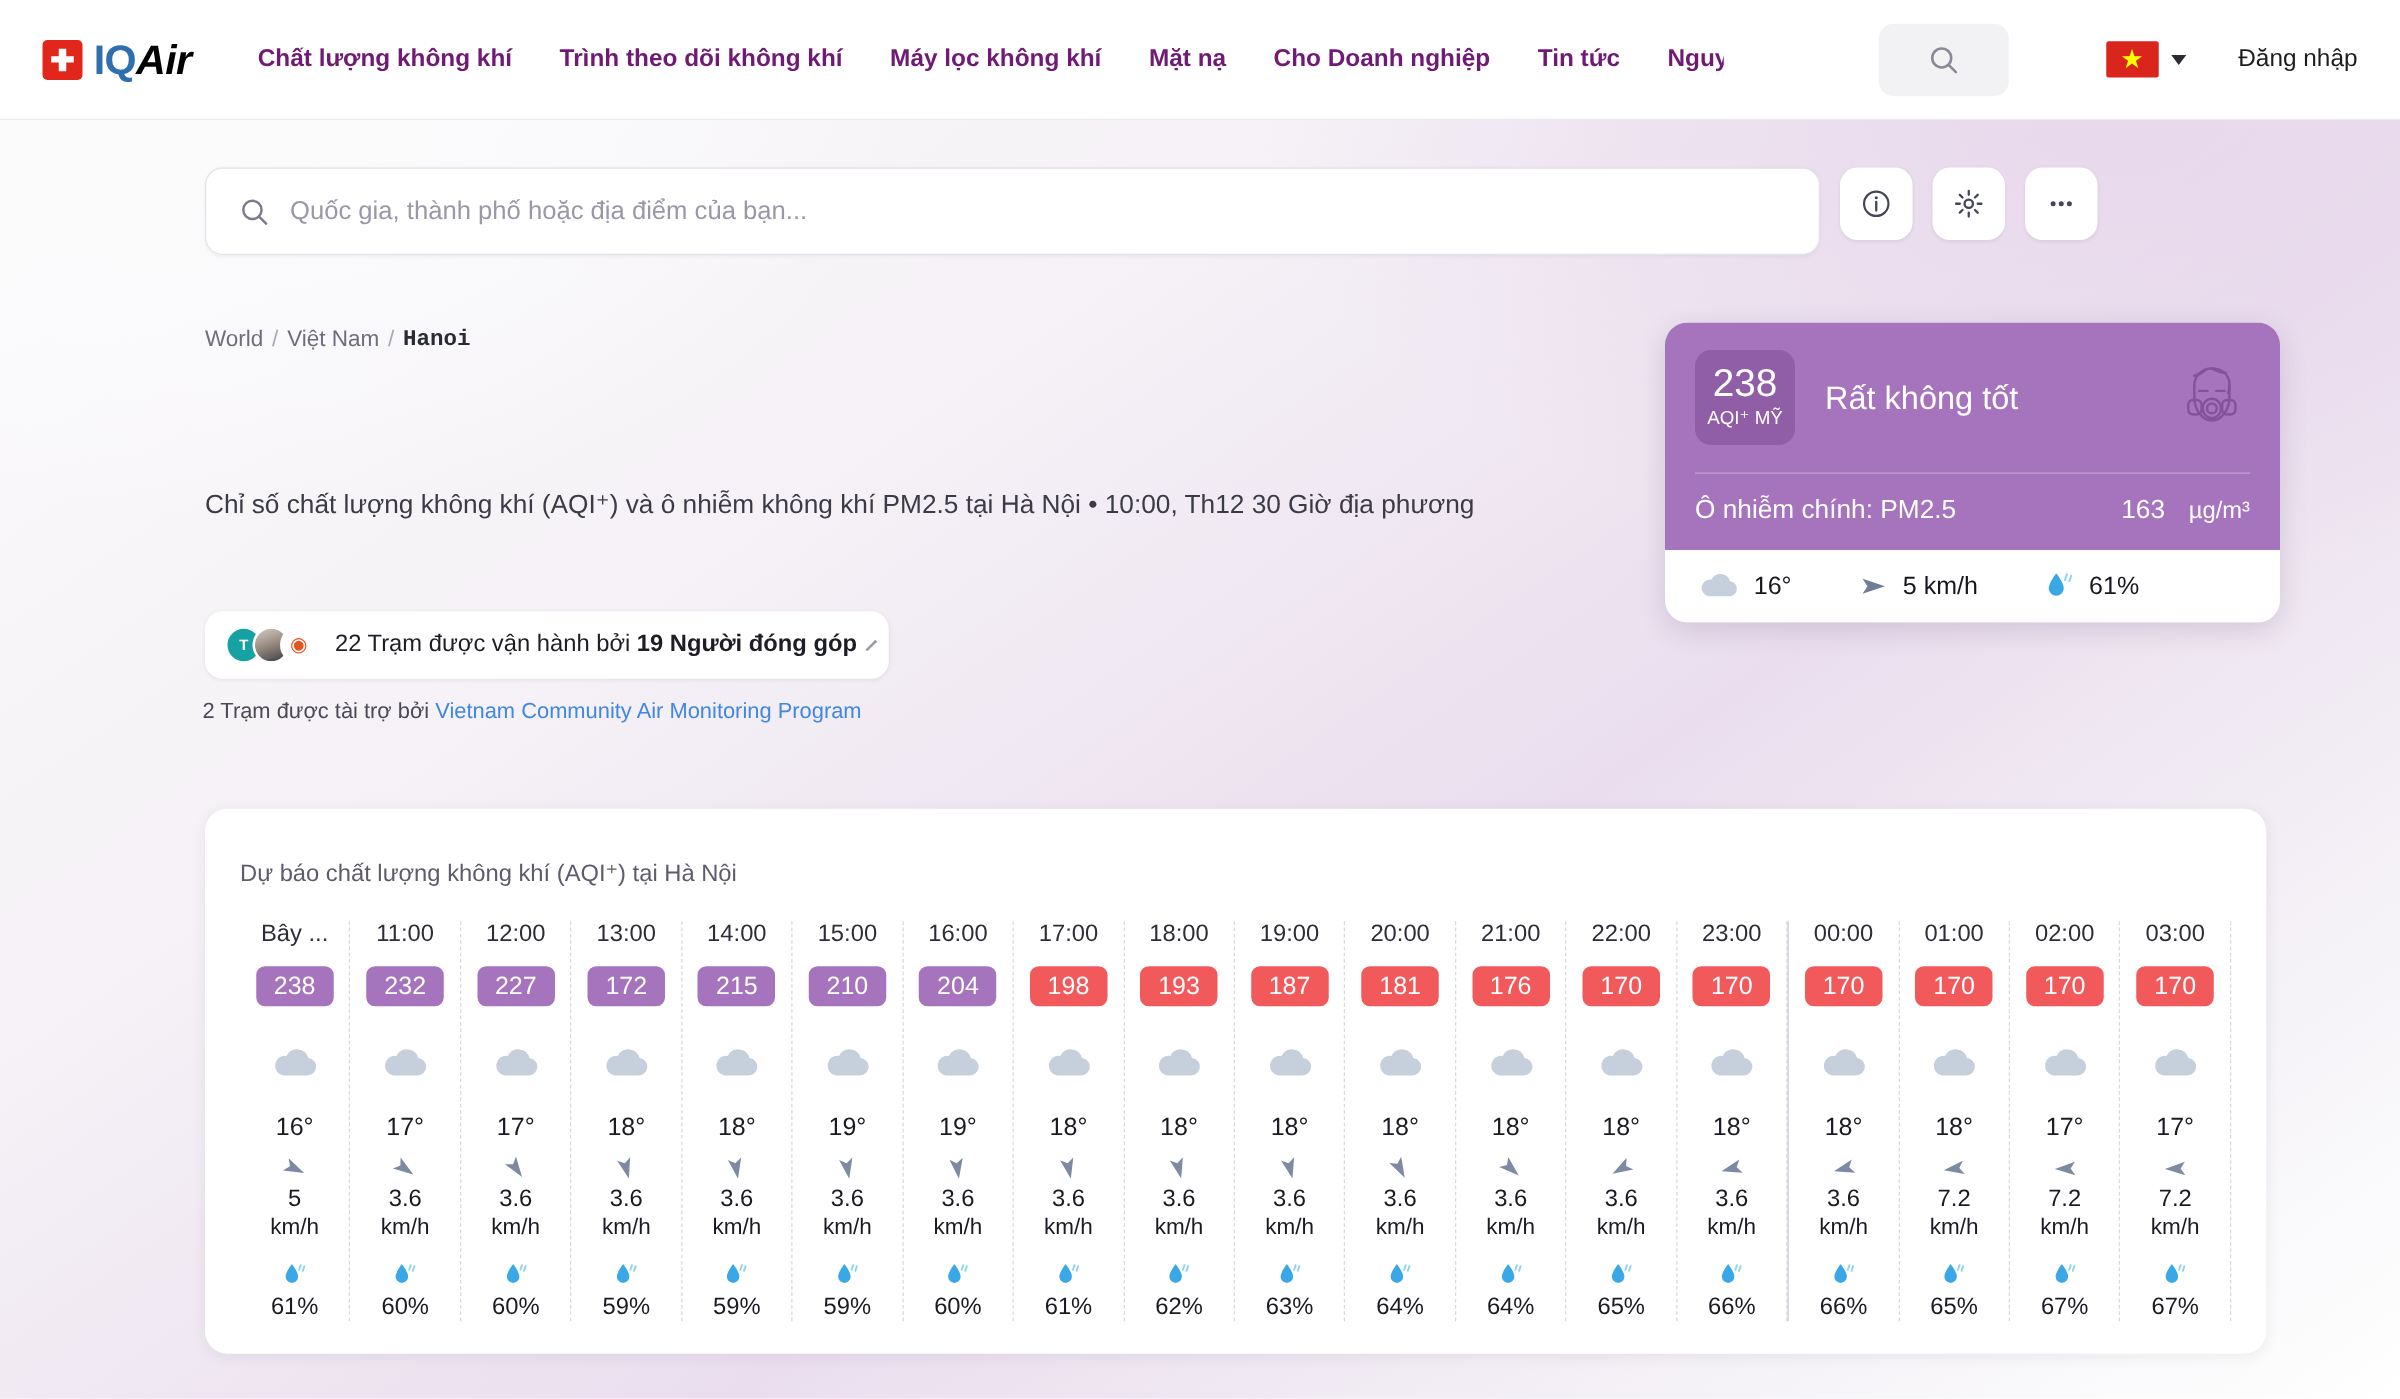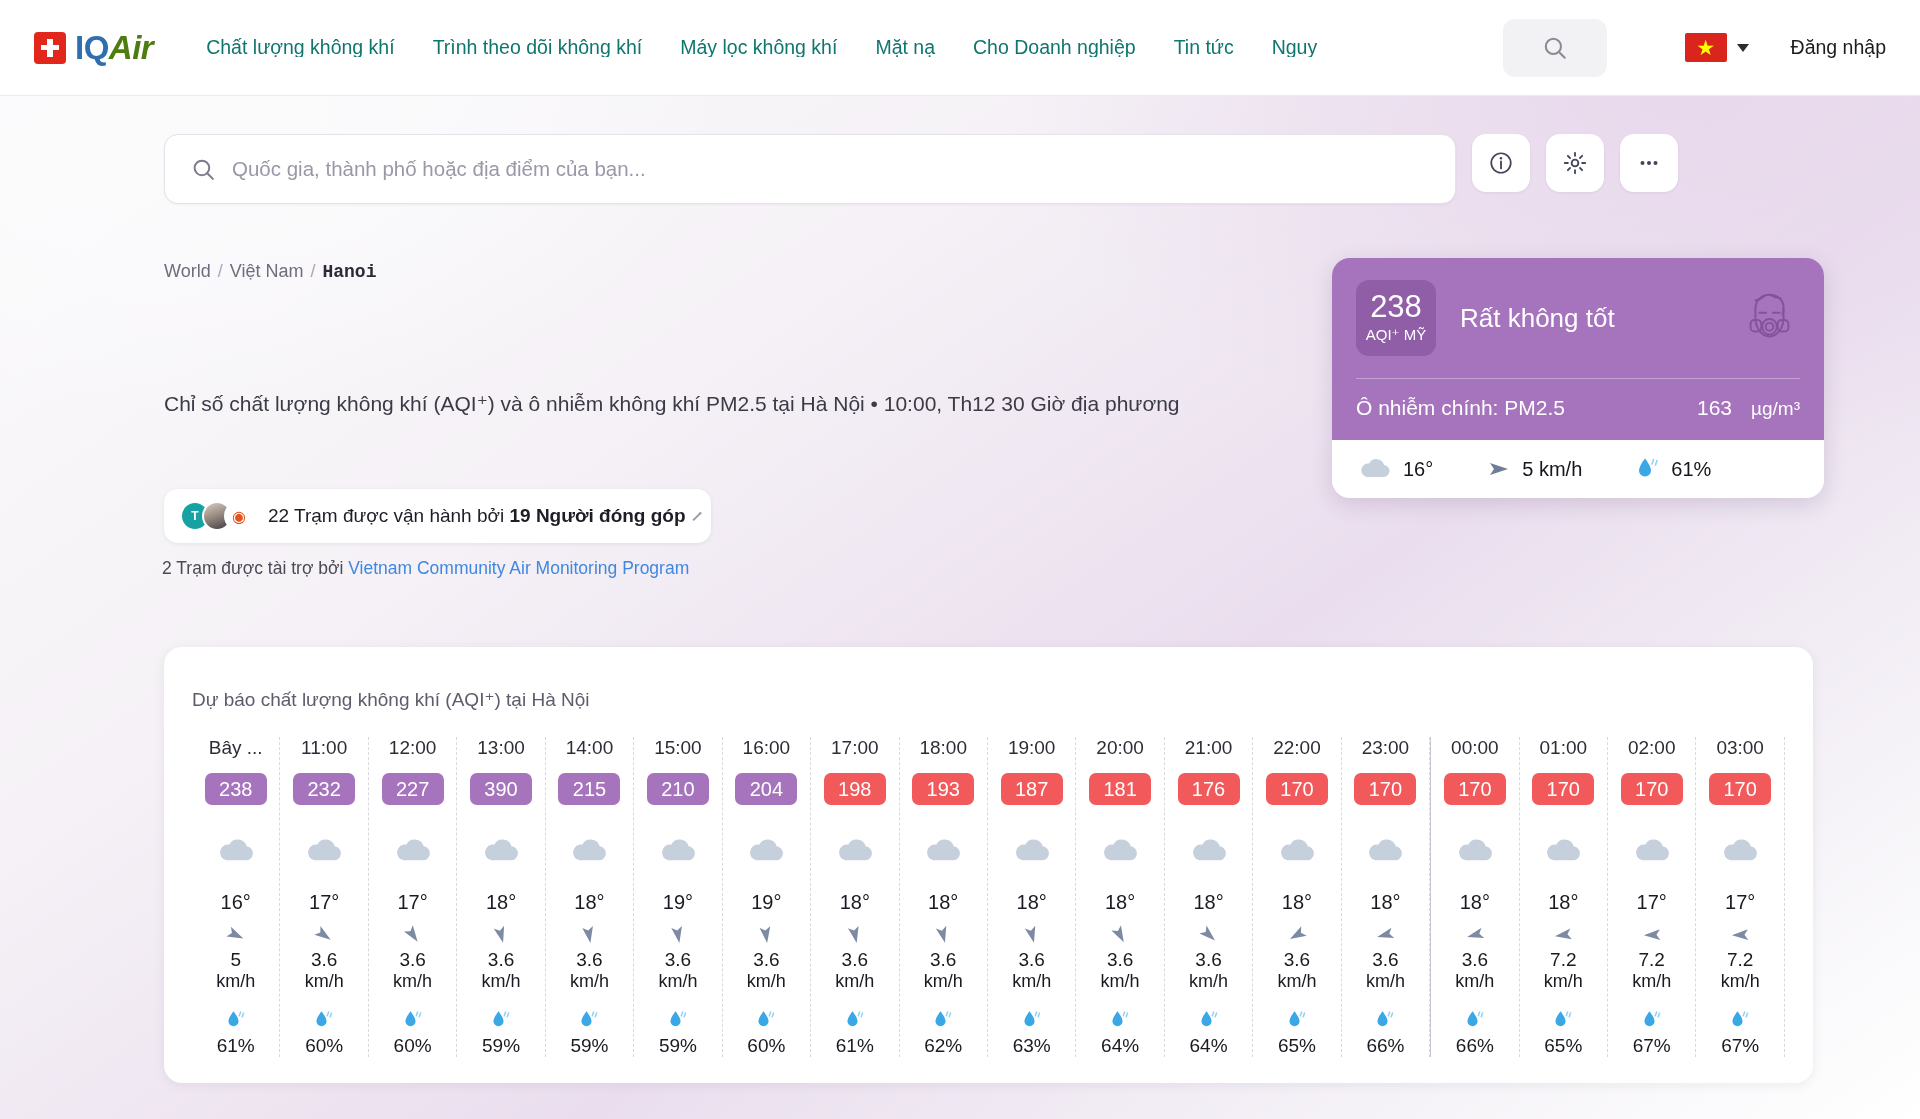--- a/index.html
+++ b/index.html
@@ -33,26 +33,26 @@
     width: 32px; height: 32px; background: #e1261c; border-radius: 4px;
     position: relative; flex: 0 0 auto;
   }
   .swiss-flag::before, .swiss-flag::after {
     content: ""; position: absolute; background: #fff;
   }
   .swiss-flag::before { width: 18px; height: 5.5px; left: 7px; top: 13.2px; }
   .swiss-flag::after  { width: 5.5px; height: 18px; left: 13.2px; top: 7px; }
   .brand-text { font-size: 33px; font-weight: 700; letter-spacing: -.5px; line-height: 1; }
   .brand-iq { color: #2f6fb0; }
-  .brand-air { color: #4d7c0f; font-style: italic; }
+  .brand-air { color: #000000; font-style: italic; }
 
   .nav-links { display: flex; align-items: center; gap: 0; flex: 1 1 auto; min-width: 0; overflow: hidden; }
   .nav-link {
-    font-size: 19.5px; color: #0f766e; white-space: nowrap;
-    padding: 0 19px; cursor: pointer; line-height: 1;
+    font-size: 19.5px; color: #701a75; white-space: nowrap;
+    padding: 0 19px; cursor: pointer; line-height: 1; font-weight: bold;
   }
   .nav-link.truncated { overflow: hidden; max-width: 64px; }
 
   .nav-right { display: flex; align-items: center; gap: 0; flex: 0 0 auto; }
   .nav-search-btn {
     width: 104px; height: 58px; border-radius: 12px; background: #f2f2f4;
     display: flex; align-items: center; justify-content: center; cursor: pointer;
     margin-right: 78px;
   }
   .flag-wrap { display: flex; align-items: center; gap: 10px; margin-right: 42px; cursor: pointer; }
@@ -423,21 +423,21 @@
               <g stroke="#8fd2f3" stroke-width="1.8" stroke-linecap="round">
                 <line x1="17.5" y1="3.5" x2="16" y2="8"></line>
                 <line x1="21" y1="4.5" x2="19.5" y2="9"></line>
               </g>
             </svg>
           </div>
           <div class="fc-hum">60%</div>
         </div>
         <div class="fc-col">
           <div class="fc-hour">13:00</div>
-          <div class="fc-badge" style="background: rgb(166, 115, 189);">390</div>
+          <div class="fc-badge" style="background: rgb(166, 115, 189);">172</div>
           <div class="fc-cloud">
             <svg width="40" height="28" viewBox="0 0 34 24">
               <path d="M9 20h16.5a6 6 0 0 0 .6-11.97A8 8 0 0 0 11.2 6.6 6.2 6.2 0 0 0 9 20z" fill="#c6cfdc"></path>
             </svg>
           </div>
           <div class="fc-temp">18°</div>
           <div class="fc-wind-ico">
             <svg width="22" height="18" viewBox="0 0 24 20" style="transform:rotate(75deg)">
               <path d="M3 4 L21 10 L3 16 L7 10 Z" fill="#7d8aa3"></path>
             </svg>

